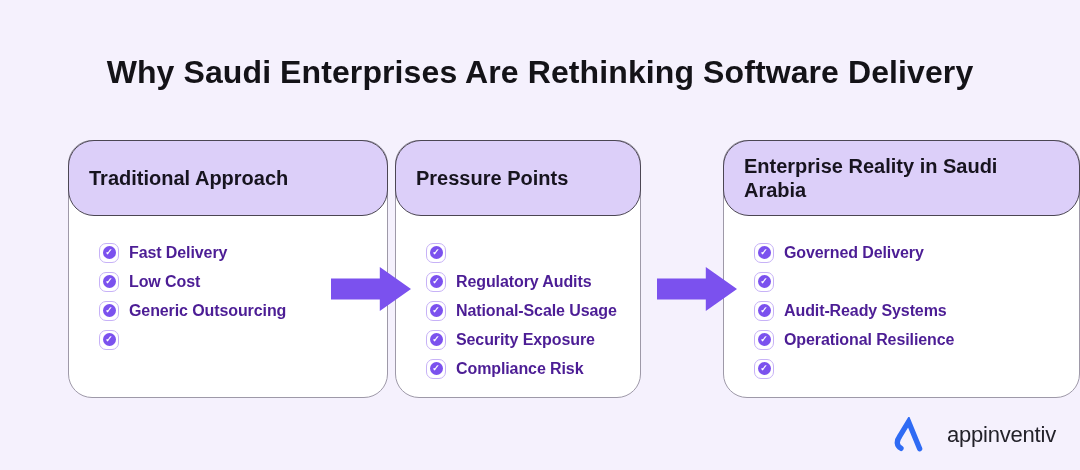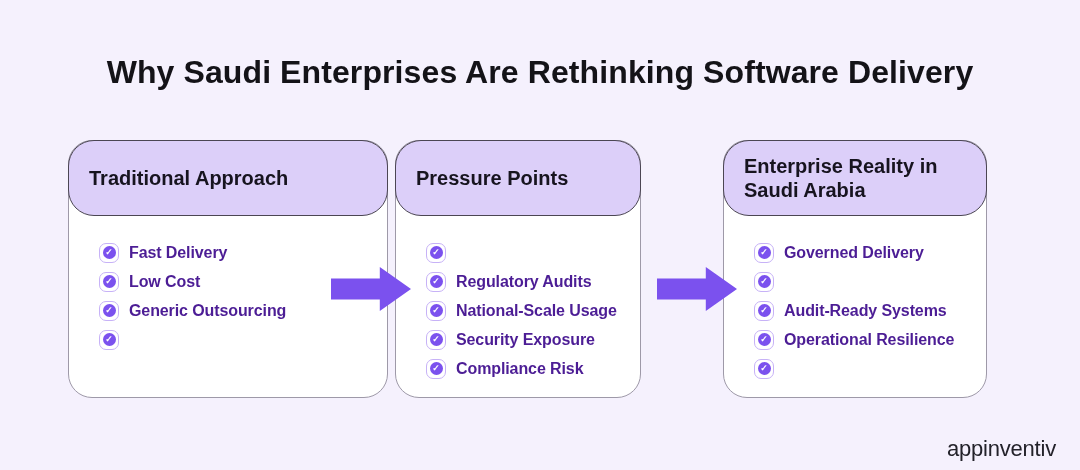--- a/index.html
+++ b/index.html
@@ -25,21 +25,21 @@
   .card {
     position: absolute;
     top: 140px;
     height: 258px;
     background: #ffffff;
     border: 1px solid #9e99a8;
     border-radius: 24px;
   }
   .card-1 { left: 68px;  width: 320px; }
   .card-2 { left: 395px; width: 246px; }
-  .card-3 { left: 723px; width: 264px; }
+  .card-3 { left: 723px; width: 357px; }
 
   .card-header {
     position: absolute;
     top: -1px; left: -1px; right: -1px;
     height: 76px;
     background: #dccff9;
     border: 1px solid #4b4653;
     border-radius: 26px;
     display: flex;
     align-items: center;
@@ -103,21 +103,20 @@
   .arrow-1 { left: 331px; }
   .arrow-2 { left: 657px; }
 
   .logo {
     position: absolute;
     right: 24px; top: 414px;
     height: 42px;
     display: flex;
     align-items: center;
     gap: 22px;
-    flex-direction: column;
   }
   .logo-mark { display: block; }
   .logo-text {
     font-size: 22px;
     font-weight: 500;
     color: #23222a;
     letter-spacing: -0.2px;
   }
 </style>
 </head>

